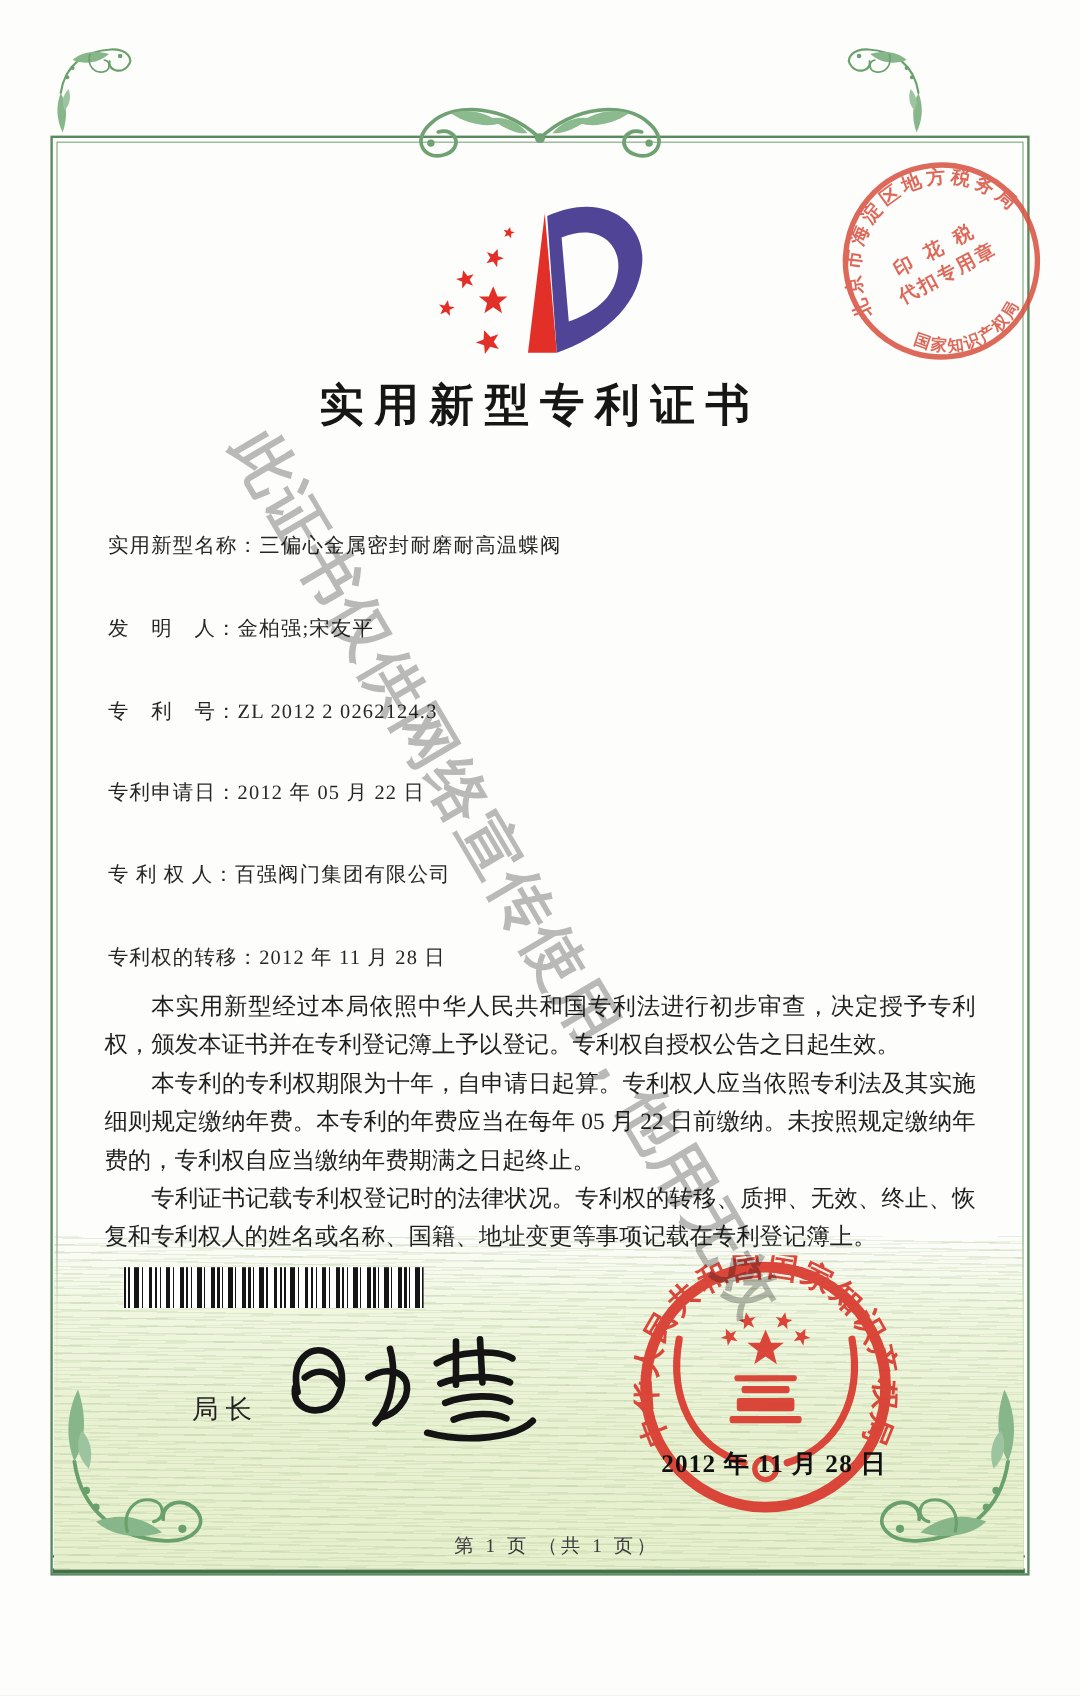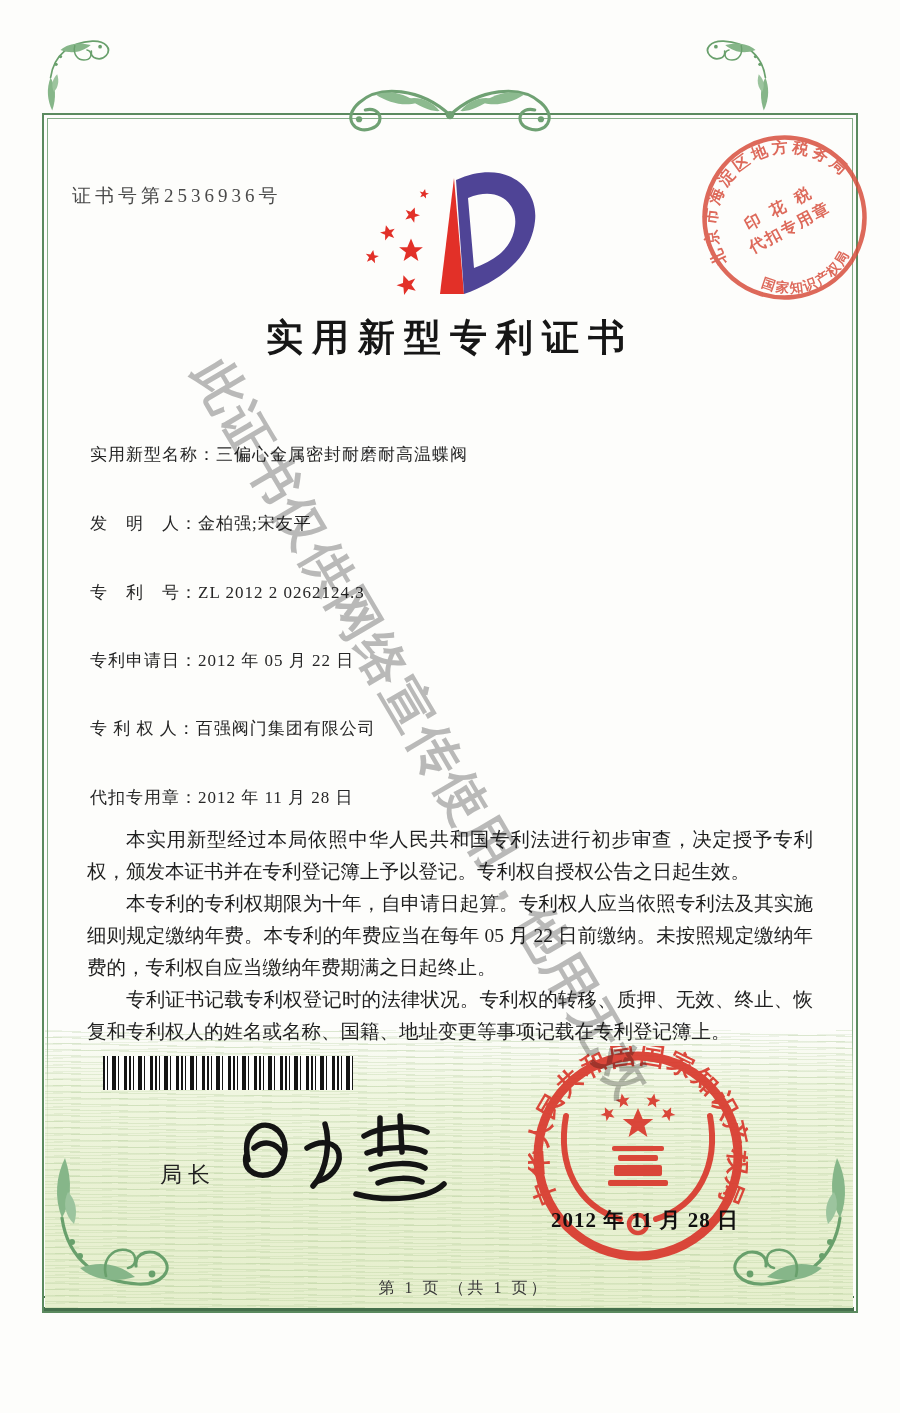--- a/index.html
+++ b/index.html
@@ -140,21 +140,20 @@
     </svg>
   <svg class="flourish fl-tr" width="150" height="150" viewBox="0 0 150 150">
       <use href="#corner-flourish"></use>
     </svg>
   <svg class="garland" width="310" height="62" viewBox="0 0 300 60">
     <use href="#half-garland"></use>
     <use href="#half-garland" transform="translate(300,0) scale(-1,1)"></use>
     <circle cx="150" cy="34" r="4" fill="#6fa173"></circle>
   </svg>
 
-  <div class="cert-no">证书号第2536936号</div>
 
   <svg class="logo-svg" width="205" height="150" viewBox="0 0 205 150">
     <polygon points="102,20 88,136 112,136" fill="#e23028"></polygon>
     <path fill-rule="evenodd" fill="#4f4496" d="M112,136 L104,22 C152,0 187,28 183,63 C179,100 148,123 112,136 Z
          M122,110 L116,40 C147,27 166,46 163,68 C160,92 141,103 122,110 Z"></path>
     <g fill="#e23028">
       <use href="#star5" transform="translate(72,36) scale(0.5) rotate(12)"></use>
       <use href="#star5" transform="translate(60,57) scale(0.8) rotate(20)"></use>
       <use href="#star5" transform="translate(36,75) scale(0.8) rotate(-15)"></use>
       <use href="#star5" transform="translate(20,99) scale(0.7) rotate(10)"></use>
@@ -190,21 +189,21 @@
   <div class="field-row" style="top:581px">
     <span class="lbl">专　利　号：</span><span class="val">ZL 2012 2 0262124.3</span>
   </div>
   <div class="field-row" style="top:649px">
     <span class="lbl">专利申请日：</span><span class="val">2012 年 05 月 22 日</span>
   </div>
   <div class="field-row" style="top:717px">
     <span class="lbl">专 利 权 人：</span><span class="val">百强阀门集团有限公司</span>
   </div>
   <div class="field-row" style="top:786px">
-    <span class="lbl">代扣专用章：</span><span class="val">2012 年 11 月 28 日</span>
+    <span class="lbl">专利权的转移：</span><span class="val">2012 年 11 月 28 日</span>
   </div>
 
   <div class="paragraphs">
     <p>本实用新型经过本局依照中华人民共和国专利法进行初步审查，决定授予专利权，颁发本证书并在专利登记簿上予以登记。专利权自授权公告之日起生效。</p>
     <p>本专利的专利权期限为十年，自申请日起算。专利权人应当依照专利法及其实施细则规定缴纳年费。本专利的年费应当在每年 05 月 22 日前缴纳。未按照规定缴纳年费的，专利权自应当缴纳年费期满之日起终止。</p>
     <p>专利证书记载专利权登记时的法律状况。专利权的转移、质押、无效、终止、恢复和专利权人的姓名或名称、国籍、地址变更等事项记载在专利登记簿上。</p>
   </div>
 
   <div class="barcode"></div>
 

